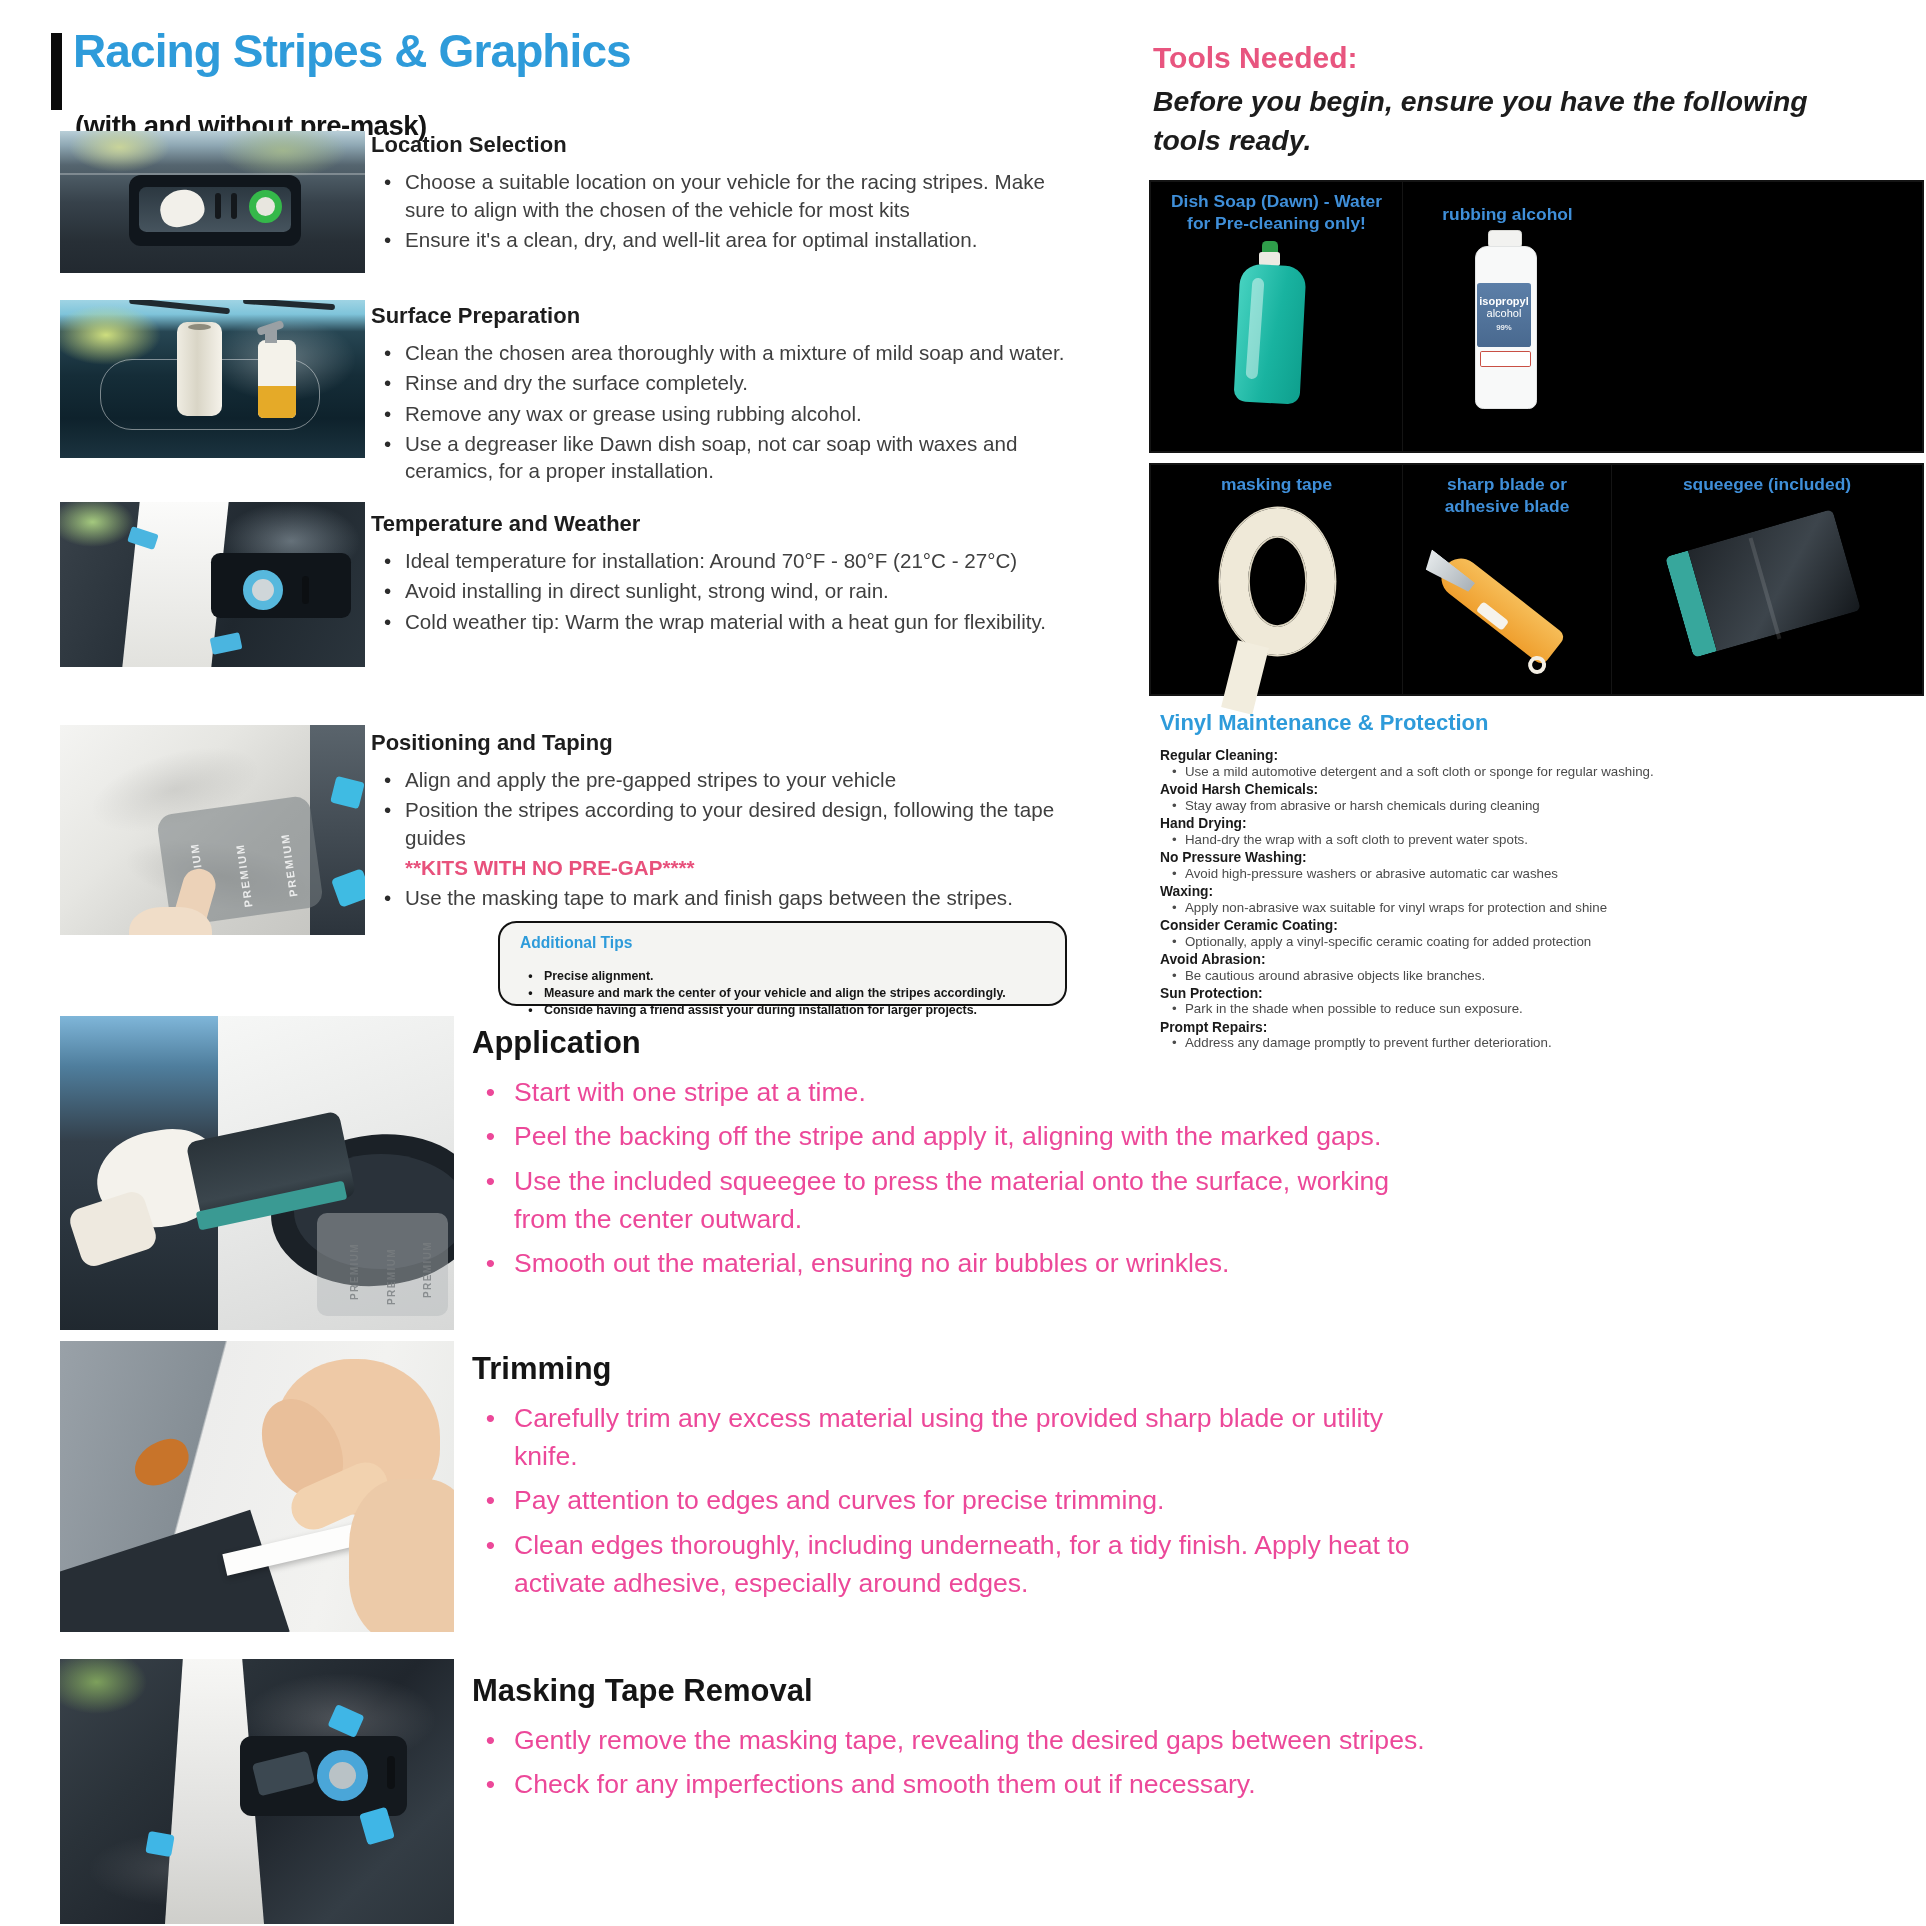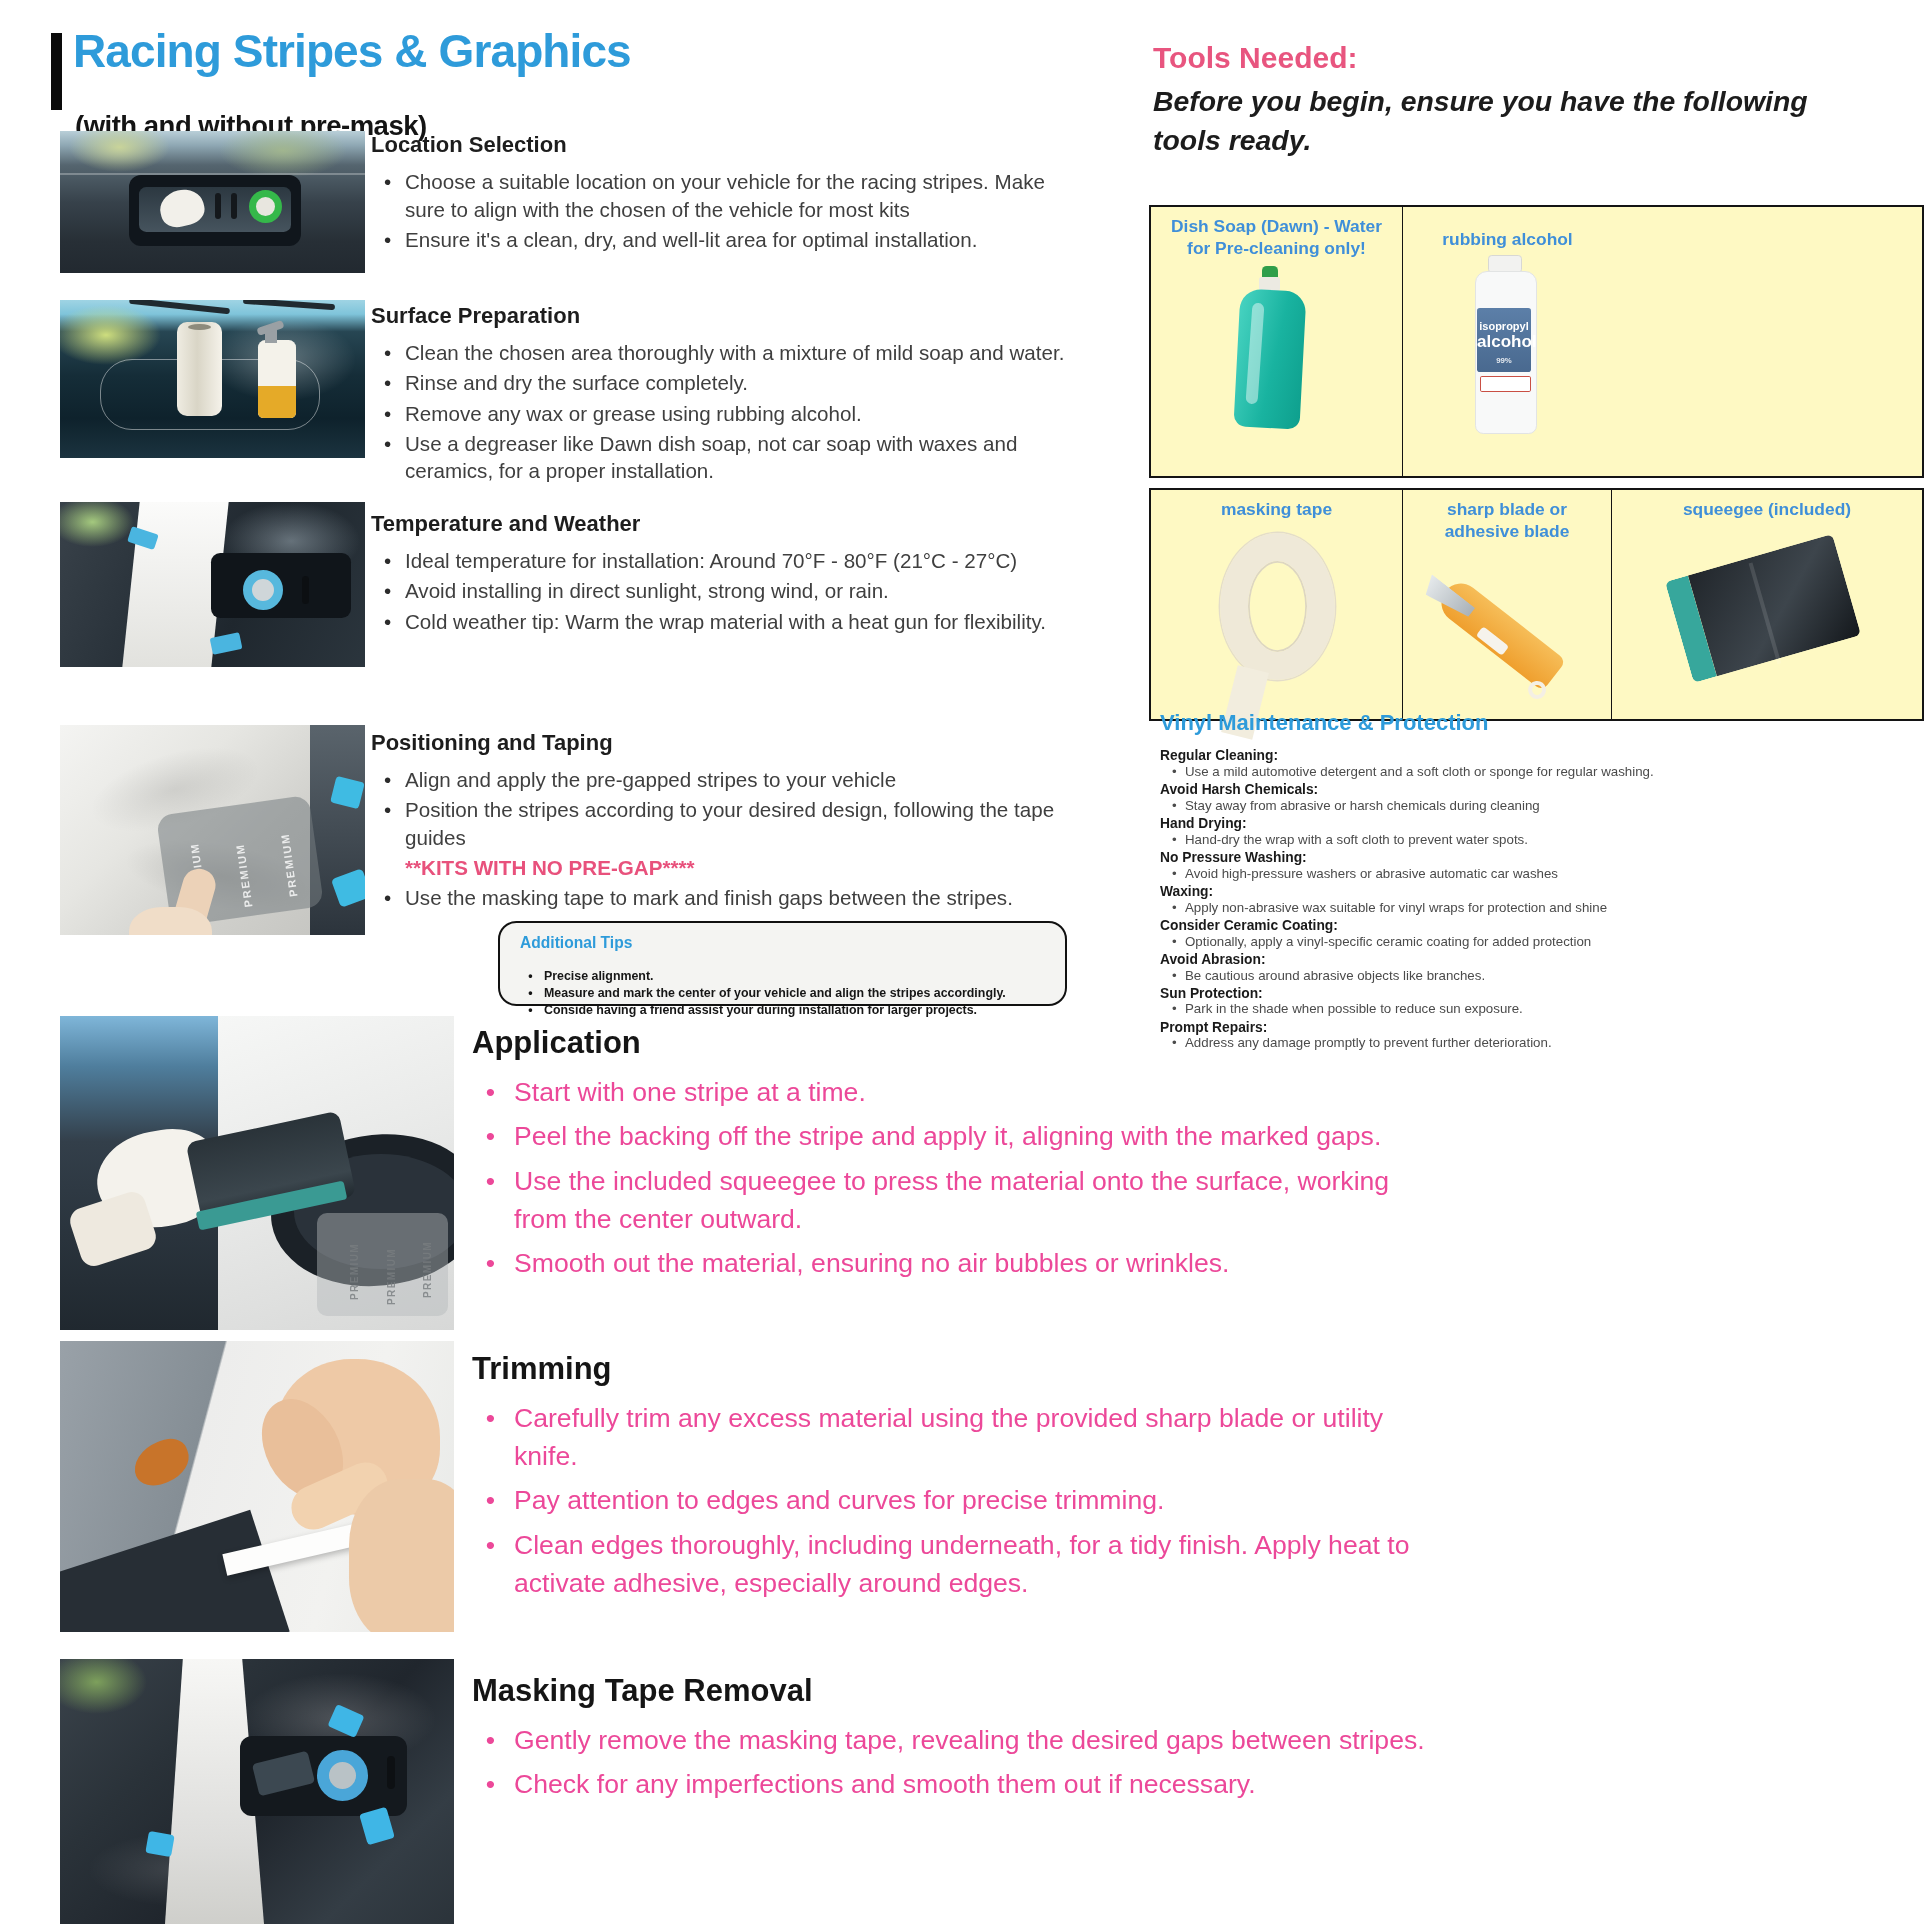--- a/index.html
+++ b/index.html
@@ -28,21 +28,21 @@
   .tips-box{left:498px;top:921px;width:569px;height:85px;background:#f4f4f2;
             border:2.3px solid #111;border-radius:18.3px;box-sizing:border-box;padding:11px 18.3px 7.3px 20px;}
   .tips-title{font-size:15.6px;font-weight:bold;color:#2E9BDA;margin-bottom:16px;}
   .tips-li{position:relative;font-size:12.4px;font-weight:bold;color:#161616;line-height:17px;padding-left:24px;}
   .tips-li::before{content:"•";position:absolute;left:8.3px;}
 
   
   .tools-title{left:1153px;top:41px;font-size:30px;font-weight:bold;color:#E8557F;}
   .tools-intro{left:1153px;top:82px;width:679px;font-size:28.4px;line-height:39px;
                font-weight:bold;font-style:italic;color:#1c1c1c;}
-  .tool-table{border:2.3px solid #141414;box-sizing:border-box;display:flex;background:#fef9c3;margin-top:25px;}
+  .tool-table{border:2.3px solid #141414;box-sizing:border-box;display:flex;background:#000000;}
   .tool-cell{border-right:1.8px solid #141414;box-sizing:border-box;display:flex;
              flex-direction:column;align-items:center;}
   .tool-cell:last-child{border-right:none;}
   .tool-label{font-size:17.4px;line-height:21.6px;font-weight:bold;color:#3F8FD9;text-align:center;
               padding:9.2px 8.3px 2.8px 8.3px;}
   .tool-art{position:relative;flex:1;width:100%;}
 
   
   .maint{left:1160px;top:710px;width:761px;}
   .maint-title{font-size:22px;font-weight:bold;color:#2E9BDA;margin-bottom:12px;}
@@ -180,21 +180,21 @@
         <div class="s abs" style="left:98px;top:41px;width:12px;height:101px;background:rgba(255,255,255,.45);border-radius:6.4px;transform:rotate(4deg);"></div>
       </div>
     </div>
     <div class="tool-cell" style="width:209px;">
       <div class="tool-label" style="padding-top:22px;">rubbing alcohol</div>
       <div class="tool-art">
         <div class="s abs" style="left:85px;top:1.8px;width:32px;height:15.6px;background:#f2f2f0;border:0.9px solid #d8d8d4;border-radius:3.7px;"></div>
         <div class="s abs" style="left:72px;top:17.4px;width:60px;height:161px;background:#f8f9f9;border:0.9px solid #e2e4e4;border-radius:12px 12px 8.3px 8.3px;"></div>
         <div class="s abs" style="left:74px;top:55px;width:54px;height:64px;background:linear-gradient(#5c7fa8,#49698f);border-radius:2.8px;text-align:center;">
           <div style="font-size:11px;font-weight:bold;color:#fff;margin-top:12px;">isopropyl</div>
-          <div style="font-size:17px;font-weight:bold;color:#fff;text-align:right;">alcohol</div>
+          <div style="font-size:11px;font-weight:normal;color:#fff;">alcohol</div>
           <div style="font-size:7.8px;font-weight:bold;color:#fff;margin-top:3.7px;opacity:.85;">99%</div>
         </div>
         <div class="s abs" style="left:77px;top:123px;width:49px;height:13.8px;background:#fff;border:1.4px solid #c94f44;border-radius:1.8px;"></div>
       </div>
     </div>
   </div>
 
   <div class="abs tool-table" style="left:1149px;top:463px;width:775px;height:233px;">
     <div class="tool-cell" style="width:252px;">
       <div class="tool-label">masking tape</div>

